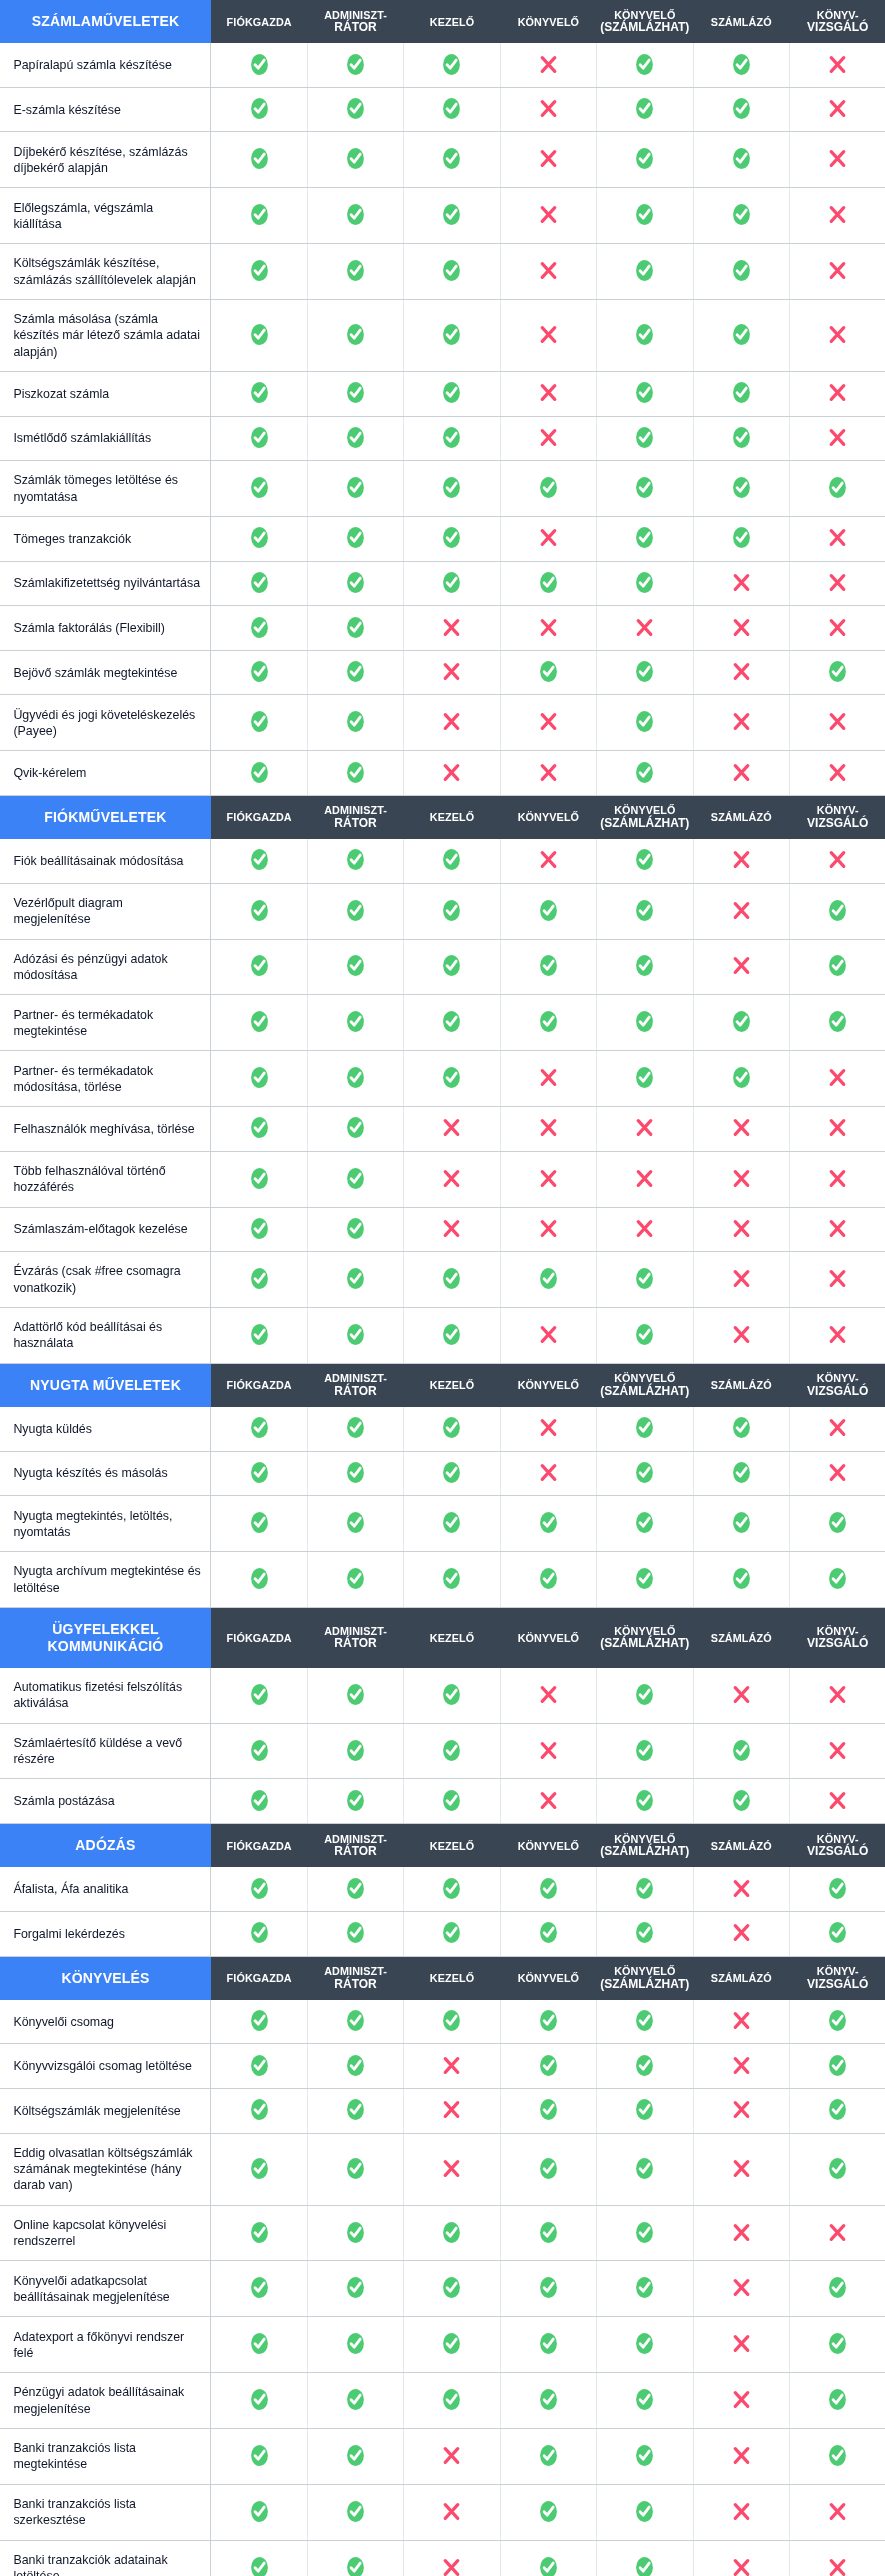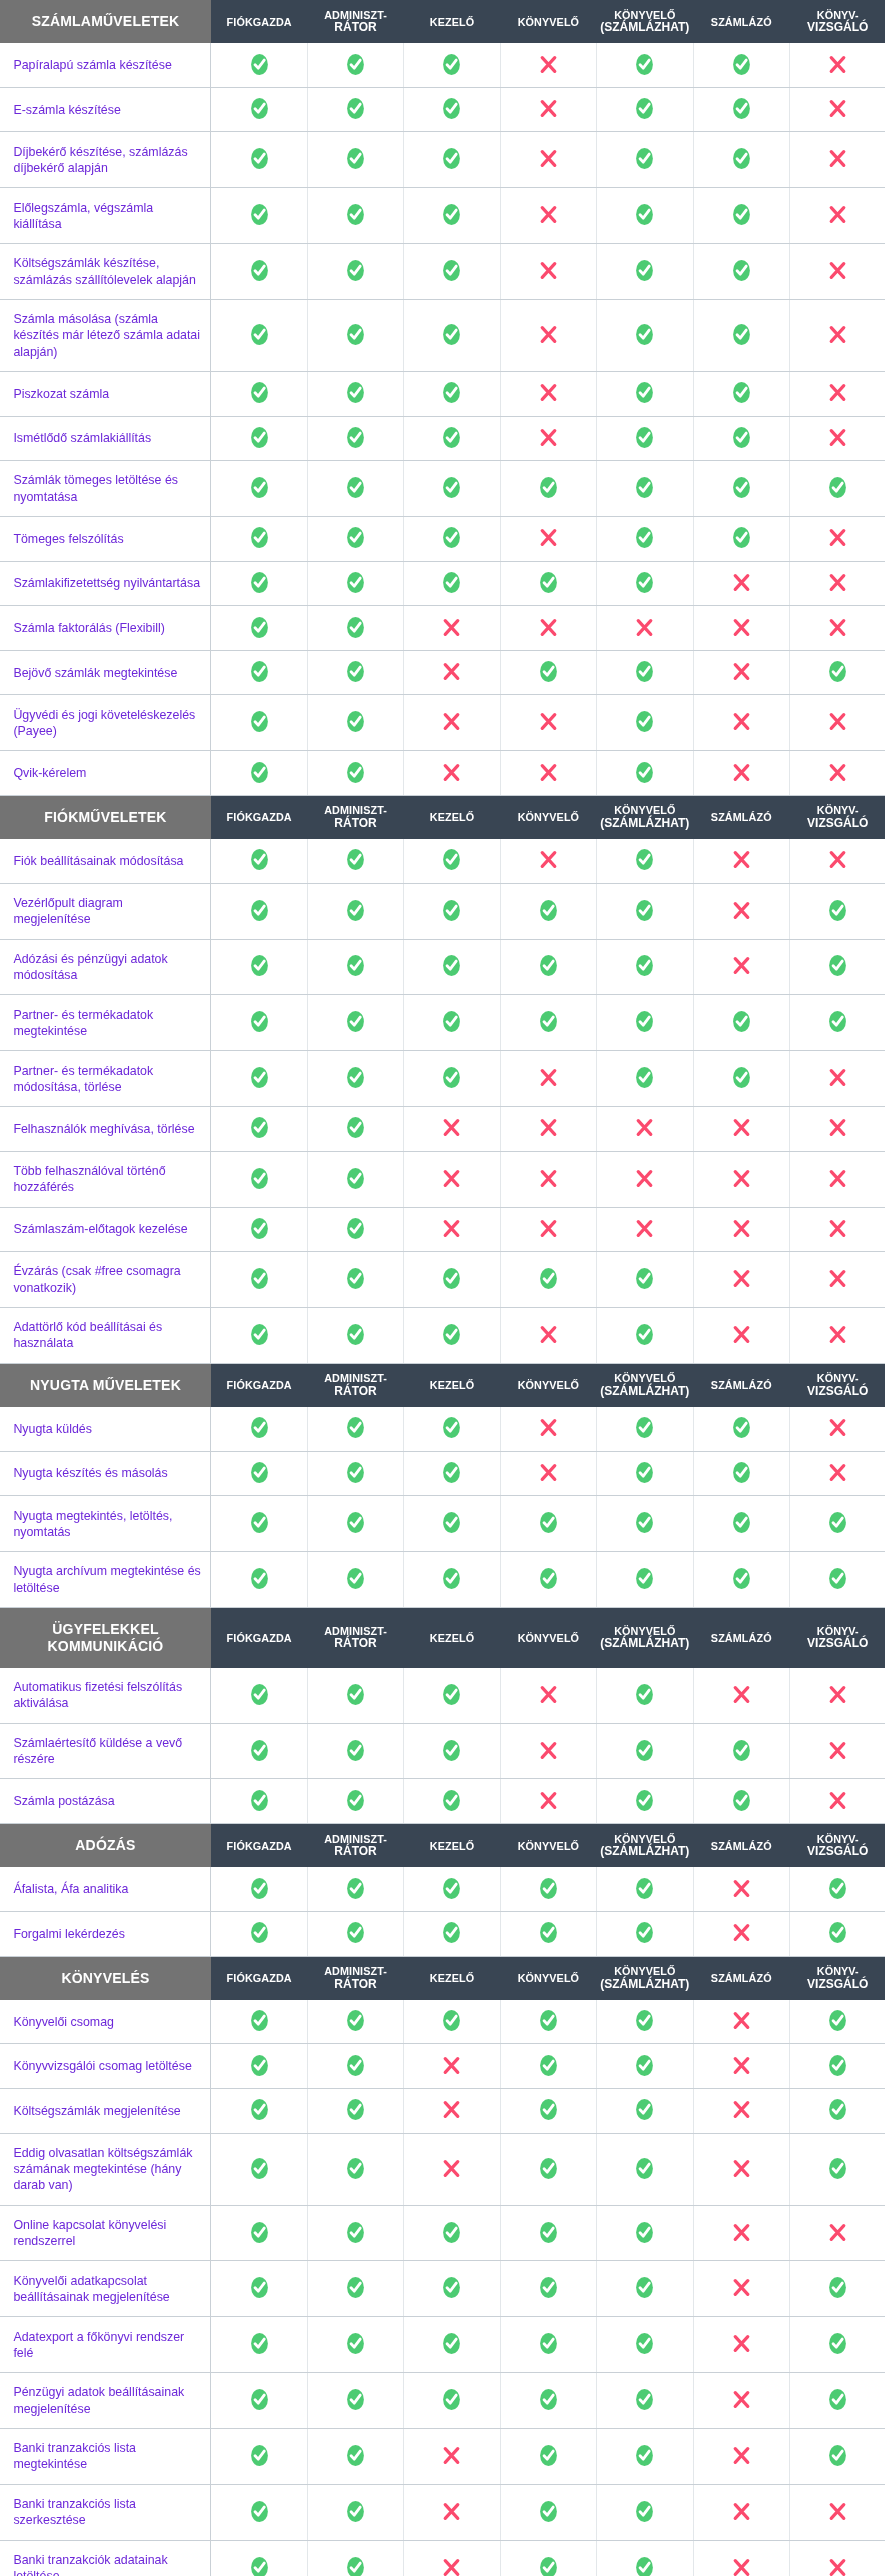--- a/index.html
+++ b/index.html
@@ -16,21 +16,21 @@
     width: 886px;
     border-collapse: collapse;
     table-layout: fixed;
   }
   col.c-label { width: 210px; }
   col.c-role  { width: 96px; }
 
   
   tr.section-row { height: 0; }
   td.section-title {
-    background: #737373;
+    background: #3b82f6;
     color: #ffffff;
     font-weight: 700;
     font-size: 14px;
     letter-spacing: 0.2px;
     text-align: center;
     vertical-align: middle;
     padding: 13.4px 7.2px;
     line-height: 1.18;
     border: none;
   }
@@ -50,21 +50,21 @@
   td.col-head .sub {
     display: block;
     font-size: 12px;
     font-weight: 700;
     letter-spacing: 0;
   }
 
   
   tr.data-row { background: #ffffff; }
   td.feature {
-    color: #6d28d9;
+    color: #0f172a;
     font-size: 12.4px;
     line-height: 1.3;
     padding: 11.3px 9.3px 11.3px 13.4px;
     vertical-align: middle;
     border-bottom: 1px solid #C9D0D6;
     border-right: 1px solid #C9D0D6;
     text-align: left;
   }
   td.feature b { font-weight: 400; }
   td.mark {
@@ -614,21 +614,21 @@
         <td class="mark">
   <span class="ico">
     <svg viewBox="0 0 44 44" xmlns="http://www.w3.org/2000/svg" aria-hidden="true">
       <ellipse cx="22" cy="22" rx="16" ry="20" fill="#4CCB72"></ellipse>
       <path d="M13.5 22.5 L19.5 29 L31 13.5" fill="none" stroke="#ffffff" stroke-width="5.4" stroke-linecap="round" stroke-linejoin="round"></path>
     </svg>
   </span>
 </td>
       </tr>
       <tr class="data-row">
-        <td class="feature">Tömeges felszólítás</td>
+        <td class="feature">Tömeges tranzakciók</td>
         <td class="mark">
   <span class="ico">
     <svg viewBox="0 0 44 44" xmlns="http://www.w3.org/2000/svg" aria-hidden="true">
       <ellipse cx="22" cy="22" rx="16" ry="20" fill="#4CCB72"></ellipse>
       <path d="M13.5 22.5 L19.5 29 L31 13.5" fill="none" stroke="#ffffff" stroke-width="5.4" stroke-linecap="round" stroke-linejoin="round"></path>
     </svg>
   </span>
 </td>
         <td class="mark">
   <span class="ico">

